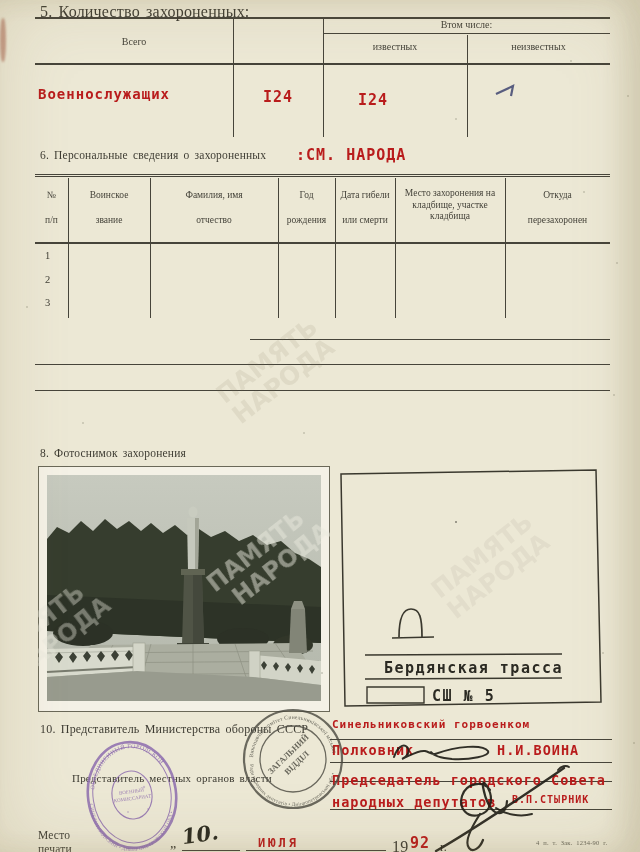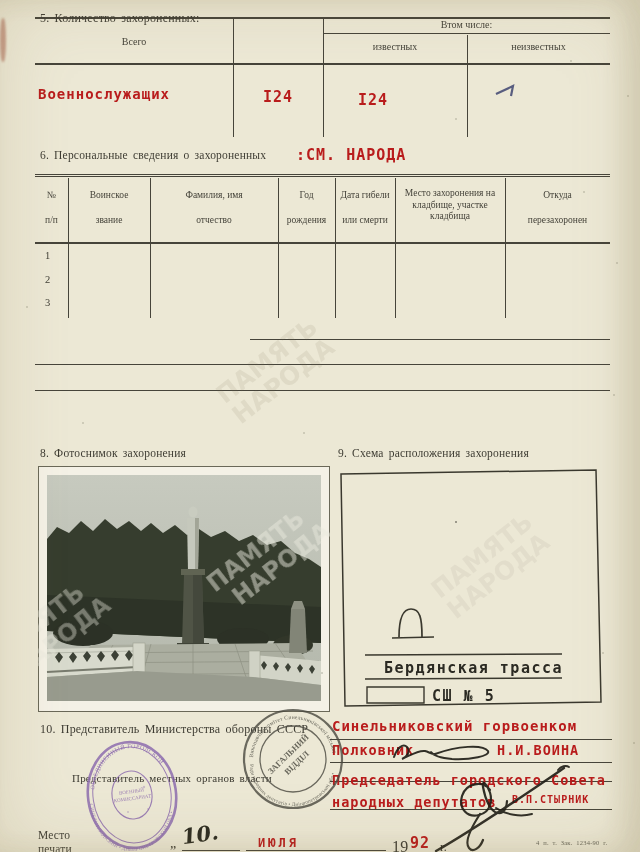--- a/index.html
+++ b/index.html
@@ -43,21 +43,21 @@
   <div class="speck" style="left:82px;top:422px"></div>
   <div class="speck" style="left:602px;top:652px"></div>
   <div class="speck" style="left:26px;top:306px"></div>
   <div class="speck" style="left:633px;top:742px"></div>
   <div class="speck" style="left:303px;top:432px"></div>
   <div class="speck" style="left:570px;top:60px"></div>
 
   <div class="paper-wm" style="left:215px;top:345px"><div>ПАМЯТЬ</div><div>НАРОДА</div></div>
   <div class="paper-wm" style="left:430px;top:540px;color:rgba(115,108,86,.08)"><div>ПАМЯТЬ</div><div>НАРОДА</div></div>
 
-  <div class="lab z2" style="left:40px;top:11px;font-size:12px">5. Количество захороненных:</div>
+  <div class="lab z2" style="left:40px;top:3px;font-size:16px">5. Количество захороненных:</div>
 
   <div>
     <div class="hline2" style="left:35px;top:17px;width:575px"></div>
     <div class="hline" style="left:323px;top:33px;width:287px"></div>
     <div class="hline2" style="left:35px;top:63px;width:575px"></div>
     <div class="vline" style="left:233px;top:19px;height:118px"></div>
     <div class="vline" style="left:323px;top:19px;height:118px"></div>
     <div class="vline" style="left:467px;top:35px;height:102px"></div>
 
     <div class="t5h" style="left:35px;top:36px;width:198px">Всего</div>
@@ -153,36 +153,35 @@
           <text x="12" y="26">НАРОДА</text>
         </g>
         <g transform="translate(-52,192) rotate(-38)" opacity=".8">
           <text x="0" y="0">ПАМЯТЬ</text>
           <text x="12" y="26">НАРОДА</text>
         </g>
       </g>
     </g>
   </svg>
 
-  <div class="lab z2" style="left:338px;top:447px">9. Схема расположения захоронения</div>
   <svg style="left:336px;top:465px;z-index:1" width="274" height="246" viewBox="0 0 274 246">
     <path d="M5,9 L260,5 L265,237 L9,241 Z" fill="none" stroke="#3a382e" stroke-width="1.5"></path>
     <circle cx="120" cy="57" r="1" fill="#3a382e" opacity=".6"></circle>
     <path d="M56,173 L98,172" stroke="#3a382e" stroke-width="1.7" fill="none"></path>
     <path d="M63,172 C63,152 67,144 75,144 C84,144 86,153 86,172" stroke="#3a382e" stroke-width="1.7" fill="none"></path>
     <path d="M29,190 L226,189 M29,214 L226,213" stroke="#3a382e" stroke-width="1.4" fill="none"></path>
     <text x="48" y="208" font-family="DejaVu Sans Mono, monospace" font-weight="bold" font-size="15" letter-spacing="1.5" fill="#2b2a23">Бердянская трасса</text>
     <path d="M31,222 L88,222 L88,238 L31,238 Z" fill="none" stroke="#3a382e" stroke-width="1.4"></path>
     <text x="96" y="236" font-family="DejaVu Sans Mono, monospace" font-weight="bold" font-size="15" letter-spacing="1.5" fill="#2b2a23">СШ № 5</text>
   </svg>
 
   <div class="lab z2" style="left:40px;top:722px;font-size:12px">10. Представитель Министерства обороны СССР</div>
   <div class="lab z2" style="left:72px;top:772px;font-size:11px">Представитель местных органов власти</div>
 
-  <div class="typed z2" style="left:332px;top:718px;font-size:14px">Синельниковский горвоенком</div>
+  <div class="typed z2" style="left:332px;top:718px;font-size:11px">Синельниковский горвоенком</div>
   <div class="hline" style="left:330px;top:739px;width:282px"></div>
   <div class="typed z2" style="left:332px;top:742px;font-size:13.5px">Полковник</div>
   <div class="typed z2" style="left:497px;top:742px;font-size:13.5px">Н.И.ВОИНА</div>
   <div class="hline" style="left:330px;top:762px;width:282px"></div>
   <div class="typed z2" style="left:332px;top:772px;font-size:13.5px">Председатель городского Совета</div>
   <div class="hline" style="left:330px;top:781px;width:282px"></div>
   <div class="typed z2" style="left:332px;top:794px;font-size:13.5px">народных депутатов</div>
   <div class="typed z2" style="left:512px;top:794px;font-size:10px">В.П.СТЫРНИК</div>
   <div class="hline" style="left:330px;top:809px;width:282px"></div>
 

